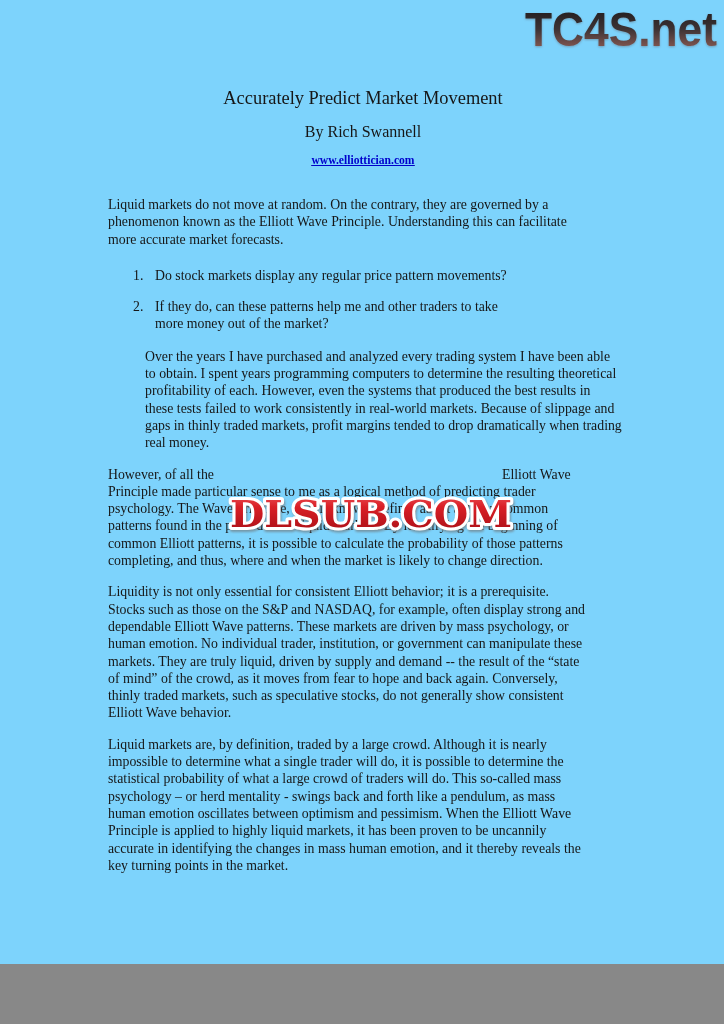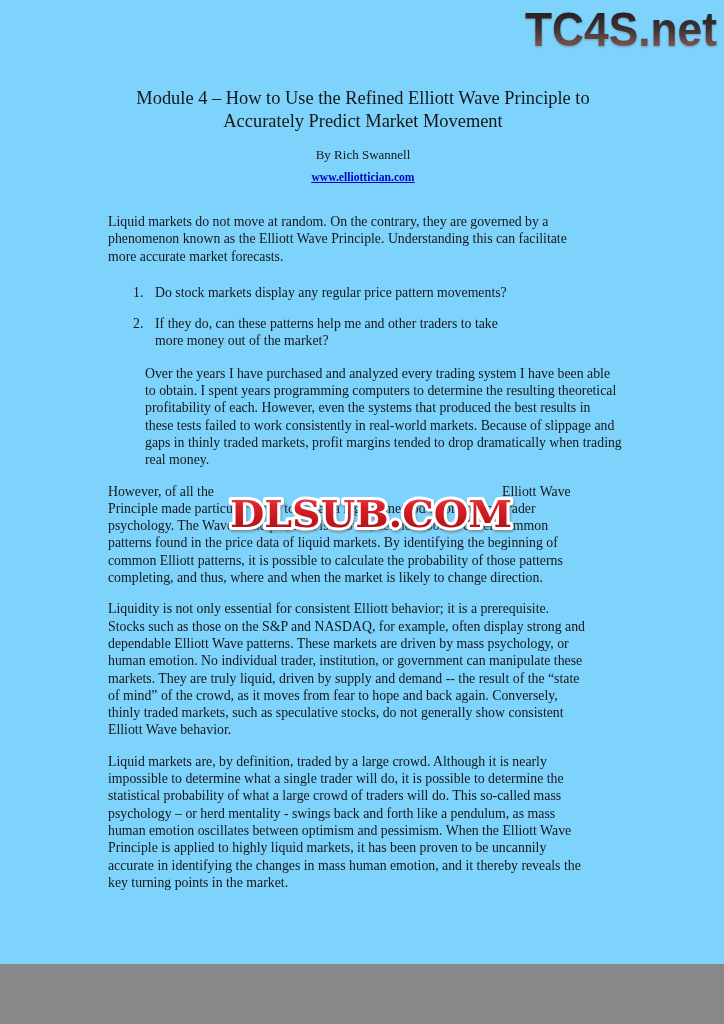--- a/index.html
+++ b/index.html
@@ -10,22 +10,22 @@
   }
   
   .header-logo{position:absolute;left:520px;top:2px;filter:drop-shadow(0 1px 1px rgba(90,60,60,0.35));}
   
   .watermark{position:absolute;left:222px;top:488px;filter:drop-shadow(1px 2px 1px rgba(110,110,110,0.6));}
   
   .footer-logo{position:absolute;left:416px;top:978px;filter:drop-shadow(0 2px 2px rgba(140,140,140,0.8));}
   
   .doc{position:absolute;left:108px;top:87px;width:526px;font-size:13.8px;line-height:17.3px;}
   .title{width:510px;text-align:center;font-size:18.4px;line-height:23px;}
-  .byline{width:510px;text-align:center;font-size:13px;line-height:14px;margin-top:15px;}
-  .weblink-row{width:510px;text-align:center;font-size:11.6px;line-height:14px;margin-top:9px;text-decoration:underline;}
+  .byline{width:510px;text-align:center;font-size:16px;line-height:14px;margin-top:15px;}
+  .weblink-row{width:510px;text-align:center;font-size:11.6px;line-height:14px;margin-top:15px;text-decoration:underline;}
   a.weblink{color:#0000cc;font-weight:bold;text-decoration:underline;cursor:pointer;}
   p.body-p{white-space:pre-line;margin:17px 0 0 0;padding:0;}
   p.mt28{margin-top:28px;}
   p.mt15{margin-top:15px;margin-left:37px;}
   p.mt14{margin-top:14px;}
   .q-item{display:flex;margin:14px 0 0 25px;}
   .q-item.first-q{margin-top:19px;}
   .q-num{flex:0 0 22px;width:22px;}
   .q-text{white-space:pre-line;}
   .wm-gap{display:inline-block;width:288px;height:1px;}
@@ -45,21 +45,20 @@
           <stop offset="1" stop-color="#96706a"></stop>
         </linearGradient>
       </defs>
       <text x="101" y="44" text-anchor="middle" font-size="49" font-weight="bold" font-family="Liberation Sans, sans-serif" fill="url(#hgrad)" textLength="192" lengthAdjust="spacingAndGlyphs">TC4S.net</text>
     </svg>
   </div>
 
   <div class="doc">
 
     <div class="title">
-      <div>Module 4 – How to Use the Refined Elliott Wave Principle to</div>
       <div>Accurately Predict Market Movement</div>
     </div>
 
     <div class="byline">By Rich Swannell</div>
 
     <div class="weblink-row"><a class="weblink" href="#">www.elliottician.com</a></div>
 
     <p class="body-p mt28">Liquid markets do not move at random.  On the contrary, they are governed by a
 phenomenon known as the Elliott Wave Principle.  Understanding this can facilitate
 more accurate market forecasts.</p>

